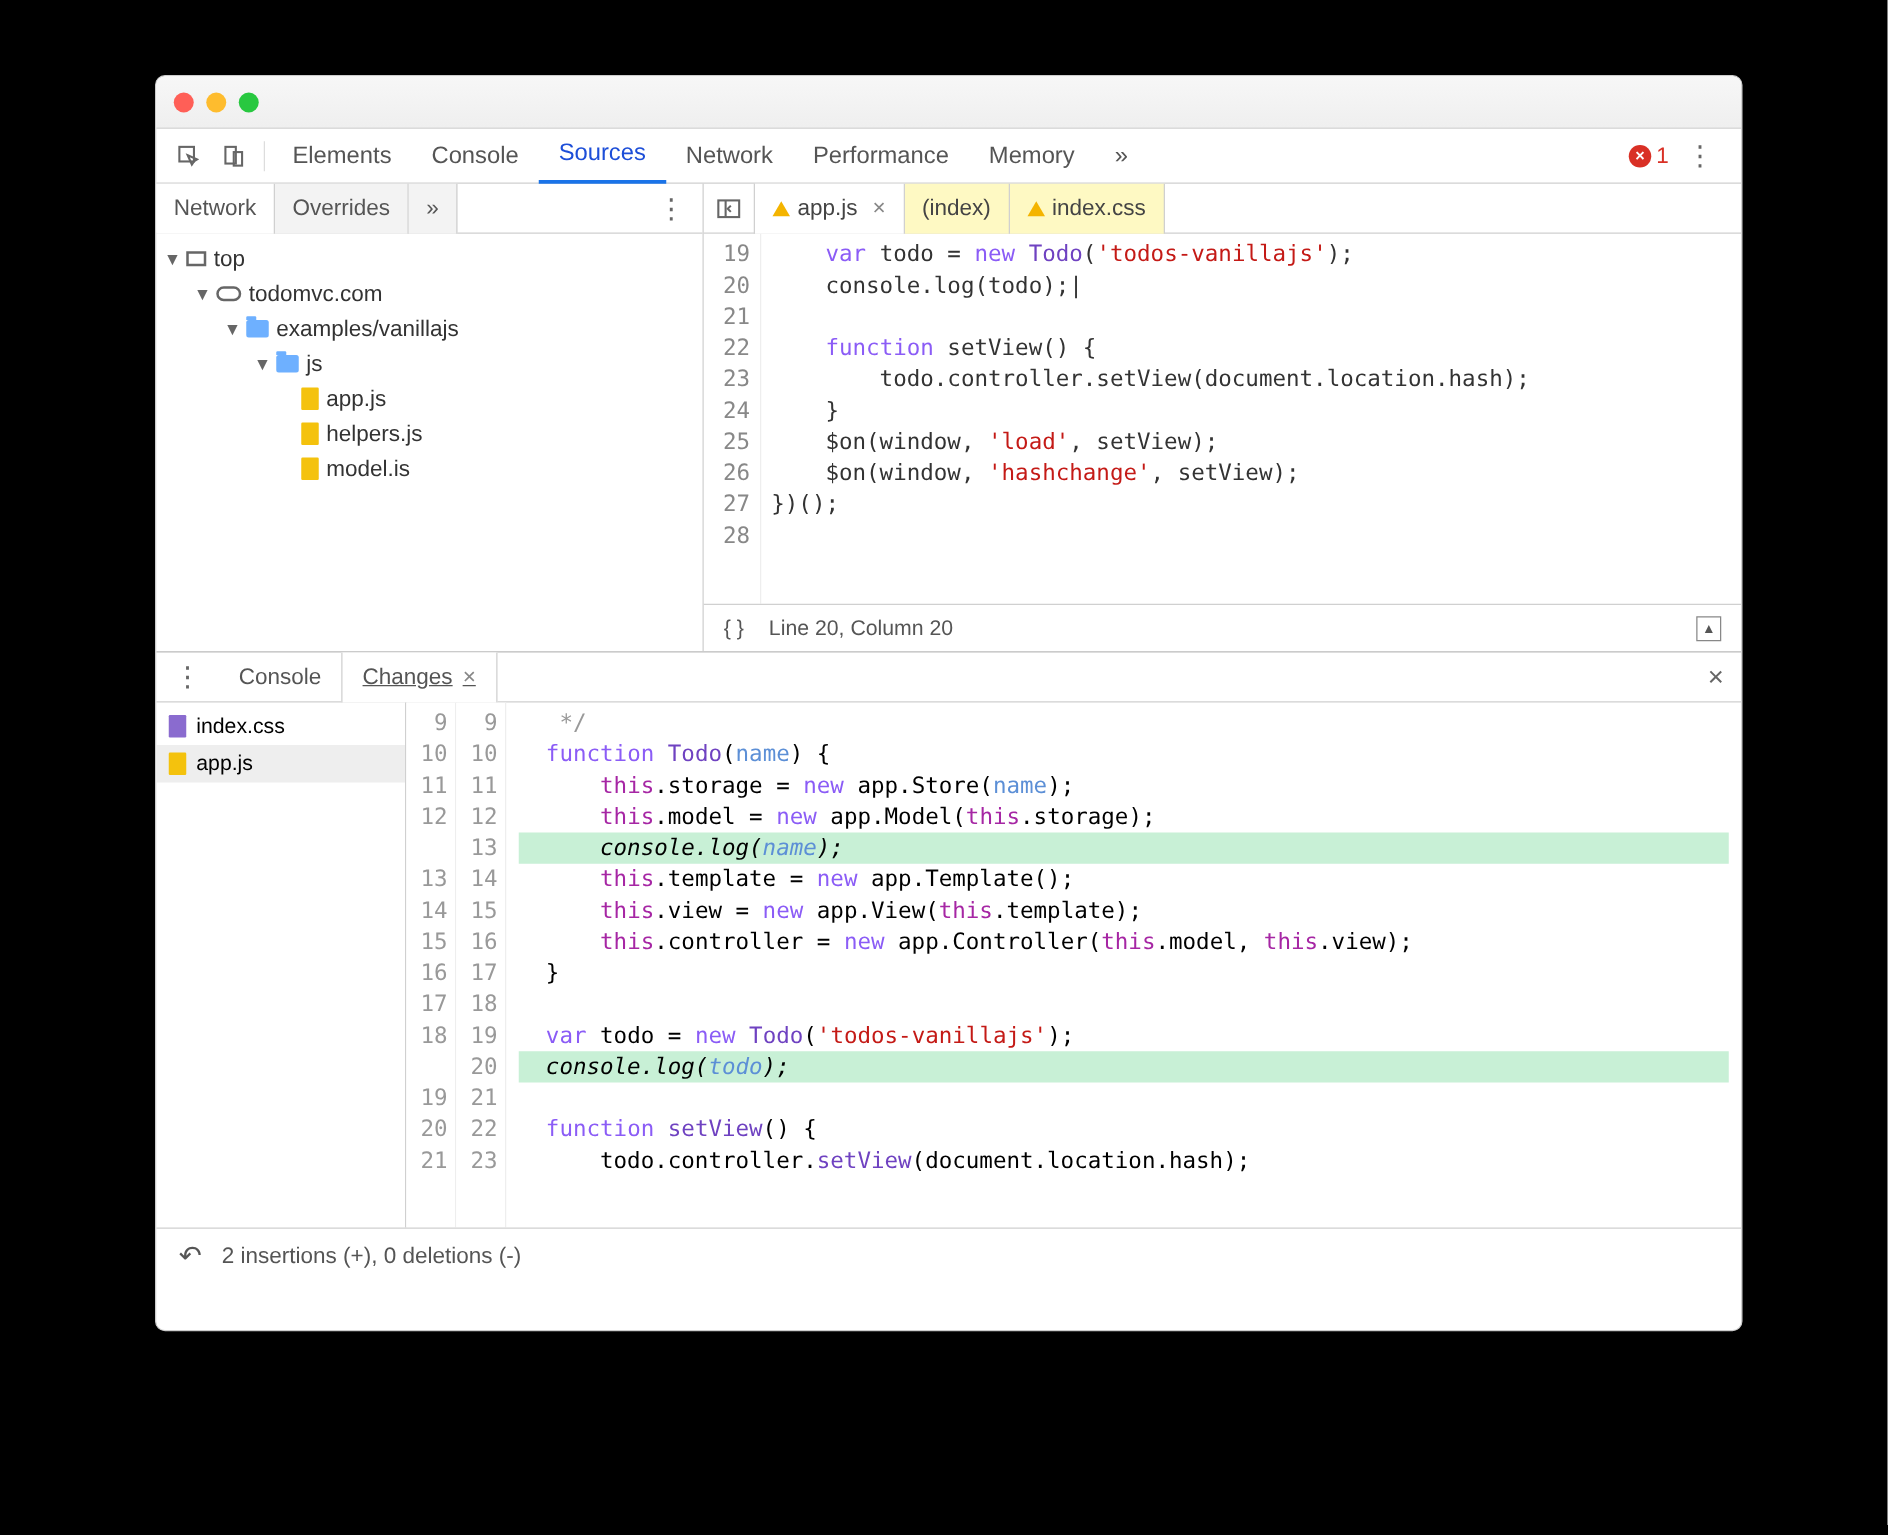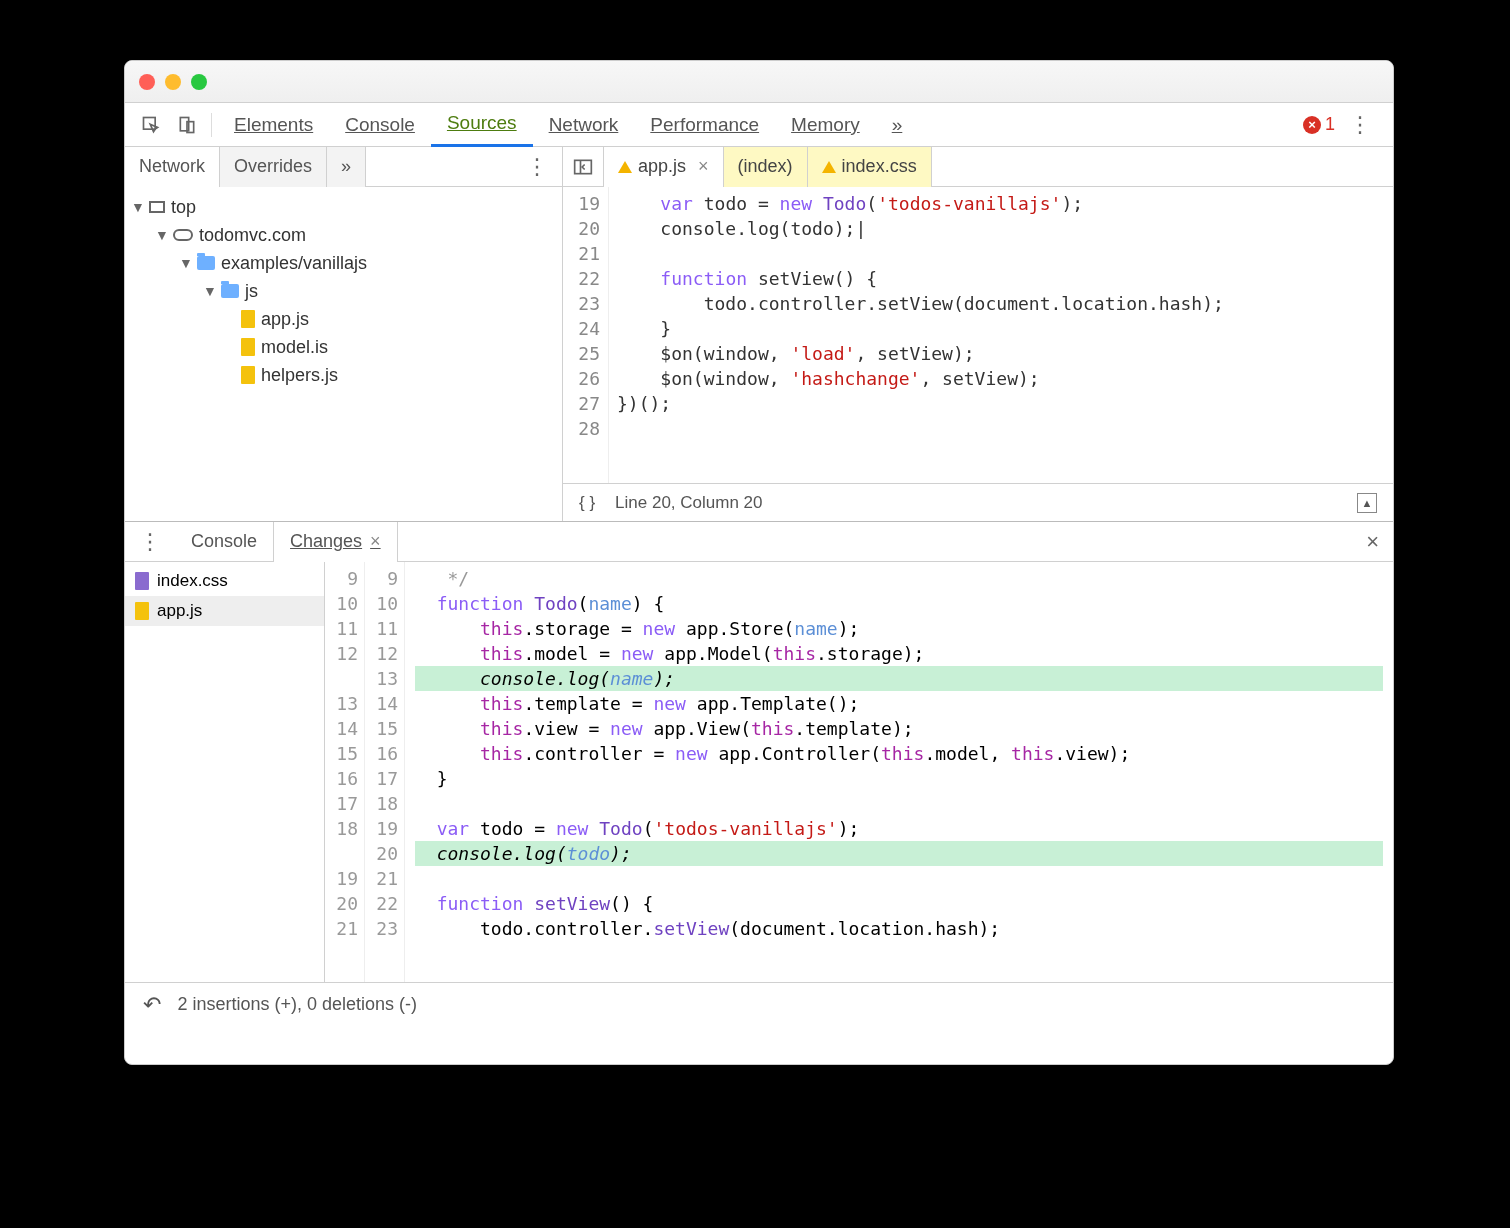--- a/index.html
+++ b/index.html
@@ -6,22 +6,22 @@
 body { background: #000; width: 1510px; height: 1228px; font-family: -apple-system, Helvetica, Arial, sans-serif; }
 .window { position: absolute; left: 124px; top: 60px; width: 1270px; height: 1005px; background: #fff; border-radius: 8px; box-shadow: 0 30px 70px rgba(0,0,0,.5); overflow: hidden; border: 1px solid #ccc; }
 .titlebar { height: 42px; background: linear-gradient(#f7f7f7,#efefef); display: flex; align-items: center; padding: 0 14px; border-bottom: 1px solid #d0d0d0; }
 .traffic { display: flex; gap: 10px; }
 .tl { width: 16px; height: 16px; border-radius: 50%; }
 .tl.red { background: #ff5f57; }
 .tl.yellow { background: #febc2e; }
 .tl.green { background: #28c840; }
 .title { flex: 1; text-align: center; color: #555; font-size: 20px; }
 .toolbar { height: 44px; border-bottom: 1px solid #d0d0d0; display: flex; align-items: center; padding: 0 8px; font-size: 19px; color: #555; }
-.toolbar .tab { padding: 0 16px; height: 44px; display: flex; align-items: center; cursor: pointer; text-decoration: underline; }
-.toolbar .tab.active { color: #4d7c0f; border-bottom: 3px solid #1a73e8; }
+.toolbar .tab { padding: 0 16px; height: 44px; display: flex; align-items: center; cursor: pointer; }
+.toolbar .tab.active { color: #1d4ed8; border-bottom: 3px solid #1a73e8; }
 .toolbar .ic { padding: 0 8px; color: #666; display:flex; align-items:center; }
 .toolbar .sep { width: 1px; height: 24px; background: #ddd; margin: 0 6px; }
 .toolbar .spacer { flex: 1; }
 .err-badge { display: flex; align-items: center; gap: 4px; color: #d93025; font-size: 18px; }
 .err-circ { width: 18px; height: 18px; background: #d93025; border-radius: 50%; color:#fff; display:flex; align-items:center; justify-content:center; font-size:13px; font-weight:bold; }
 .kebab { padding: 0 14px; font-size: 22px; color: #666; }
 
 .upper { display: flex; height: 374px; }
 .left-pane { width: 438px; border-right: 1px solid #d0d0d0; display: flex; flex-direction: column; }
 .left-tabs { height: 40px; border-bottom: 1px solid #d0d0d0; display: flex; align-items: center; font-size: 18px; color: #555; }
@@ -147,25 +147,25 @@
             <span class="tw">▼</span>
             <span class="folder-ic"></span>
             <span>js</span>
           </div>
         <div class="tree-row" style="padding-left:116px">
             <span class="file-ic"></span>
             <span>app.js</span>
           </div>
         <div class="tree-row" style="padding-left:116px">
             <span class="file-ic"></span>
+            <span>helpers.js</span>
+          </div>
+        <div class="tree-row" style="padding-left:116px">
+            <span class="file-ic"></span>
             <span>model.is</span>
-          </div>
-        <div class="tree-row" style="padding-left:116px">
-            <span class="file-ic"></span>
-            <span>helpers.js</span>
           </div>
       </div>
     </div>
 
     <div class="code-pane">
       <div class="code-tabs">
         <div class="nav-ic">
           <svg class="icon" viewBox="0 0 24 24" fill="none" stroke="#666" stroke-width="2">
               <rect x="2" y="4" width="20" height="16"></rect>
               <line x1="9" y1="4" x2="9" y2="20"></line>

